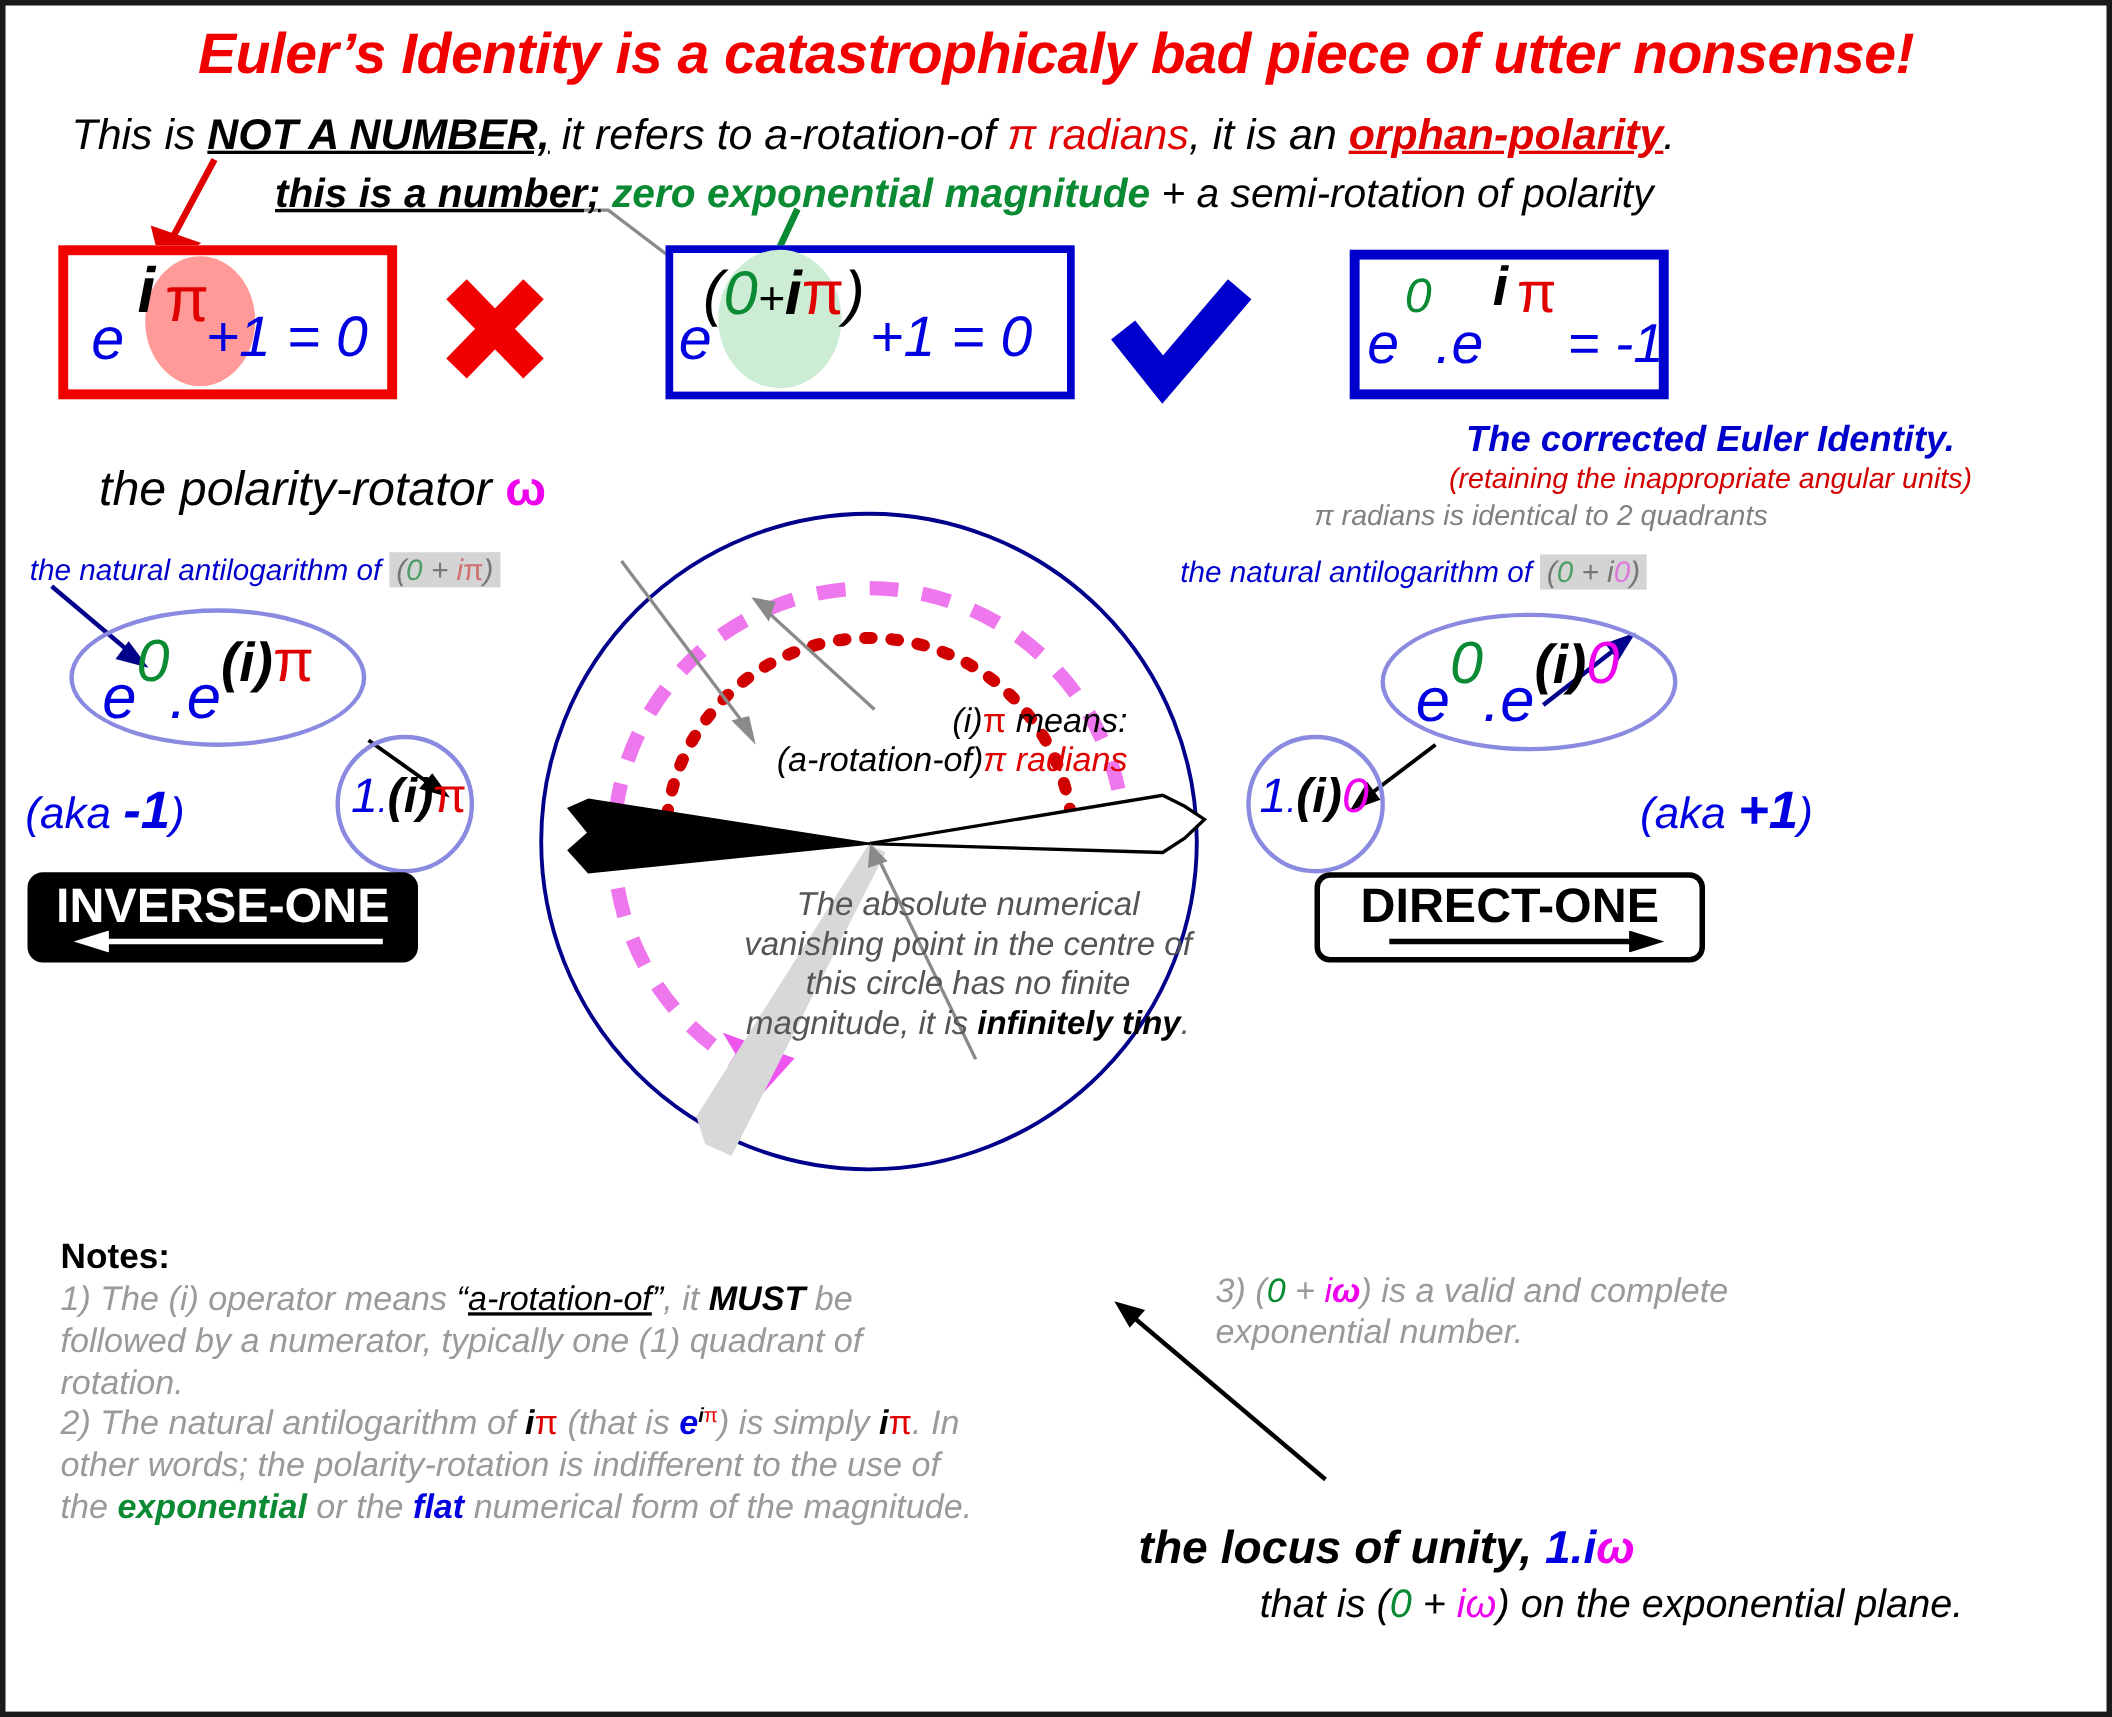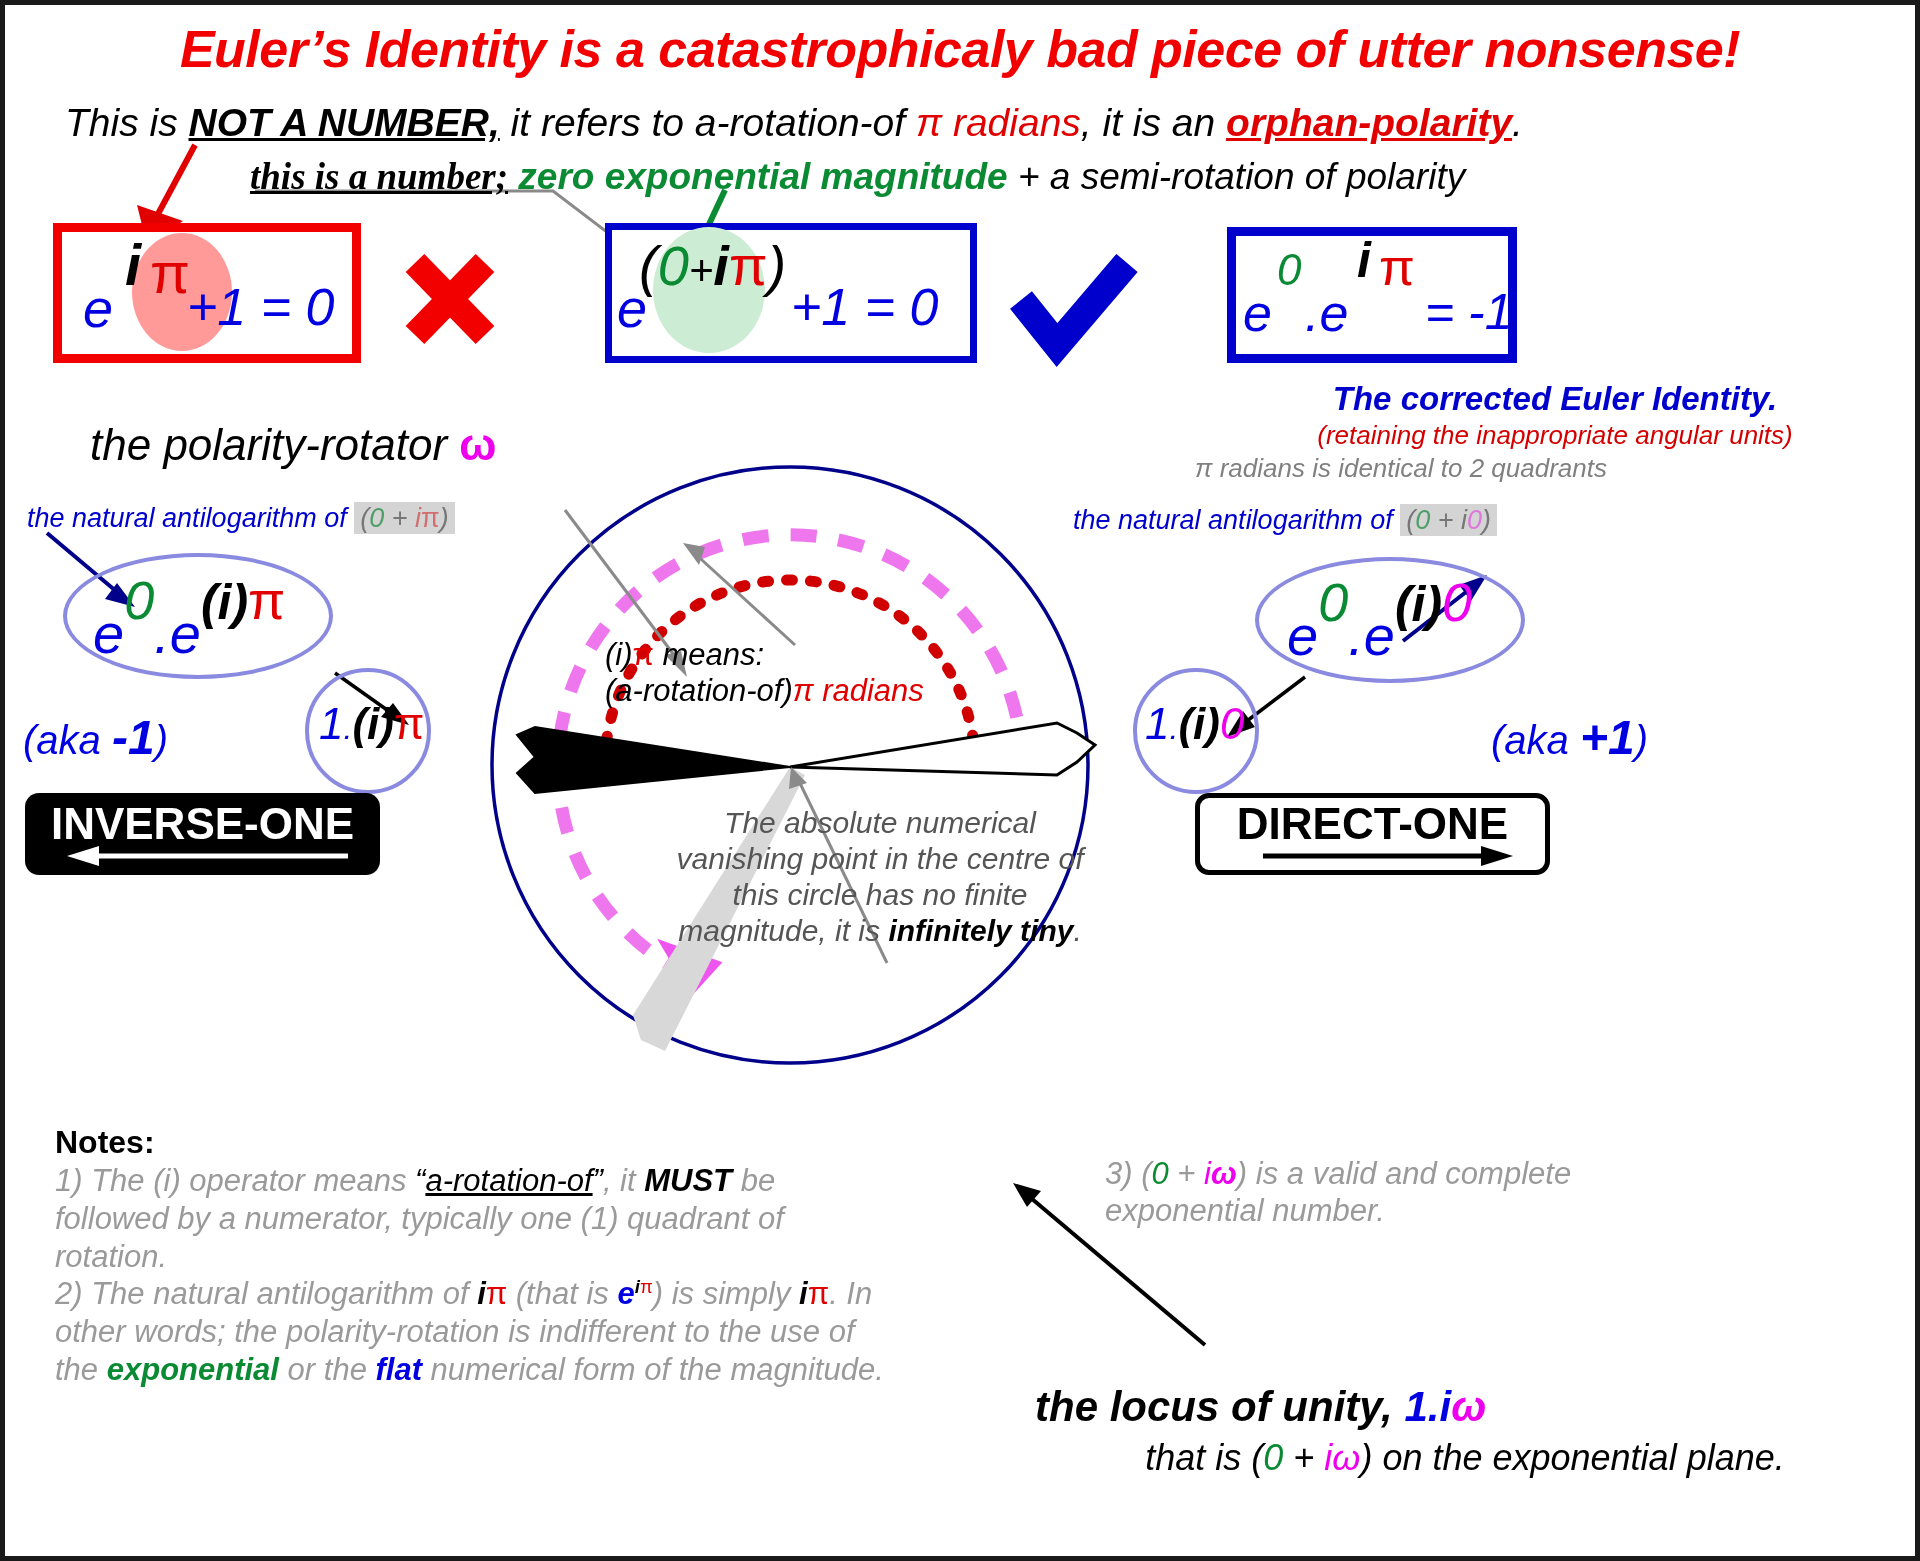--- a/index.html
+++ b/index.html
@@ -37,21 +37,21 @@
   }
   #sub1 u{text-decoration:underline;font-weight:bold;}
   .red{color:#e00000;}
   .redu{color:#e00000;font-weight:bold;text-decoration:underline;}
 
   
   #sub2{
     left:245px;top:150px;
     font-size:37px;font-style:italic;color:#000;
   }
-  #sub2 .bu{font-weight:bold;text-decoration:underline;font-family:Liberation Serif, serif;}
+  #sub2 .bu{font-weight:bold;text-decoration:underline;}
   .green{color:#0a8a32;}
   .greenb{color:#0a8a32;font-weight:bold;}
 
   
   .eqbox{box-sizing:border-box;background:#fff;}
   #box-red{left:48px;top:218px;width:308px;height:140px;border:9px solid #f20000;}
   #box-blue1{left:600px;top:218px;width:372px;height:140px;border:7px solid #0000cd;}
   #box-blue2{left:1222px;top:222px;width:290px;height:136px;border:9px solid #0000cd;}
 
   .eqtext{position:absolute;font-style:italic;color:#0000e0;white-space:nowrap;}
@@ -105,21 +105,21 @@
   
   .badge{position:absolute;box-sizing:border-box;display:flex;
     flex-direction:column;align-items:center;justify-content:center;}
   #badge-inverse{left:20px;top:788px;width:355px;height:82px;
      background:#000;border-radius:14px;color:#fff;}
   #badge-direct{left:1190px;top:788px;width:355px;height:82px;
      background:#fff;border:5px solid #000;border-radius:14px;color:#000;}
   .badge-label{font-size:44px;font-weight:bold;line-height:0.98;letter-spacing:0px;}
 
   
-  #means-txt{left:600px;top:632px;width:420px;text-align:left;
+  #means-txt{left:600px;top:632px;width:420px;text-align:right;
      font-size:31px;font-style:italic;color:#000;line-height:1.15;}
   #vanish-txt{left:660px;top:800px;width:430px;text-align:center;
      font-size:30px;font-style:italic;color:#555;line-height:1.2;}
   #vanish-txt b{color:#000;}
 
   
   #notes{left:50px;top:1118px;width:830px;font-size:31px;line-height:1.22;color:#9a9a9a;font-style:italic;}
   #notes .hdr{color:#000;font-weight:bold;font-style:normal;font-size:32px;}
   #notes .blk{color:#000;}
   #notes .bold{font-weight:bold;}

